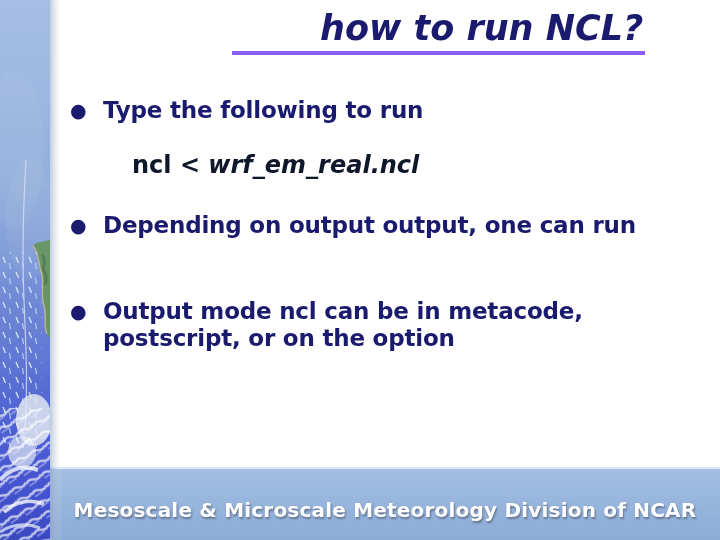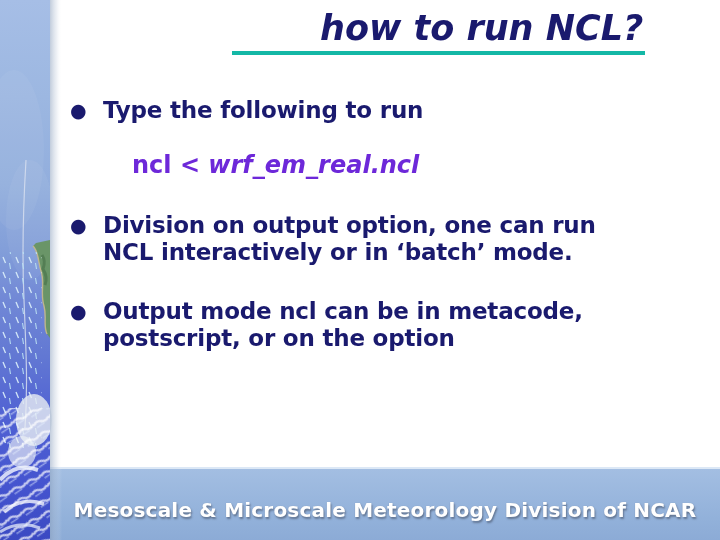--- a/index.html
+++ b/index.html
@@ -23,37 +23,37 @@
     text-shadow:1px 2px 2px rgba(96,114,142,0.95), 0 0 1px rgba(120,135,160,0.6);
     white-space:nowrap;
   }
   
   .title-wrap{position:absolute;left:232px;top:8px;z-index:4;}
   .title{
     display:inline-block;
     font-style:italic;font-weight:700;font-size:35px;line-height:1.18;
     color:#1a1a6e;
     padding:0 2px 2px 88px;
-    border-bottom:4px solid #14b8a6;
+    border-bottom:4px solid #8b5cf6;
     white-space:nowrap;
   }
   
   .content{position:absolute;left:70px;top:95px;width:600px;z-index:4;color:#1a1a6e;}
   .bullet{position:absolute;display:flex;align-items:flex-start;}
   .b1{top:2px;}
   .b2{top:117px;}
   .b3{top:203px;}
   .dot{
     width:23px;flex:0 0 23px;font-size:19px;line-height:27px;color:#1a1a6e;
   }
   .bl{font-size:23px;font-weight:700;line-height:27px;letter-spacing:-0.2px;margin-left:10px;}
   .bl .line{display:block;white-space:nowrap;}
   .cmd{
     position:absolute;left:62px;top:57px;
-    font-size:24px;font-weight:700;line-height:27px;white-space:nowrap;color:#6d28d9;
+    font-size:24px;font-weight:700;line-height:27px;white-space:nowrap;color:#0f172a;
   }
   .cmd .script{font-style:italic;}
 </style>
 </head>
 <body>
 
 <div class="slide">
 
   <div class="footer-bar">
     <span class="footer-text">Mesoscale &amp; Microscale Meteorology Division of NCAR</span>
@@ -124,22 +124,21 @@
       </span>
     </div>
 
     <div class="cmd">
       <span class="prefix">ncl &lt; </span><span class="script">wrf_em_real.ncl</span>
     </div>
 
     <div class="bullet b2">
       <span class="dot">●</span>
       <span class="bl">
-        <span class="line">Division on output option, one can run</span>
-        <span class="line">NCL interactively or in ‘batch’ mode.</span>
+        <span class="line">Depending on output output, one can run</span>
       </span>
     </div>
 
     <div class="bullet b3">
       <span class="dot">●</span>
       <span class="bl">
         <span class="line">Output mode ncl can be in metacode,</span>
         <span class="line">postscript, or on the option</span>
       </span>
     </div>

